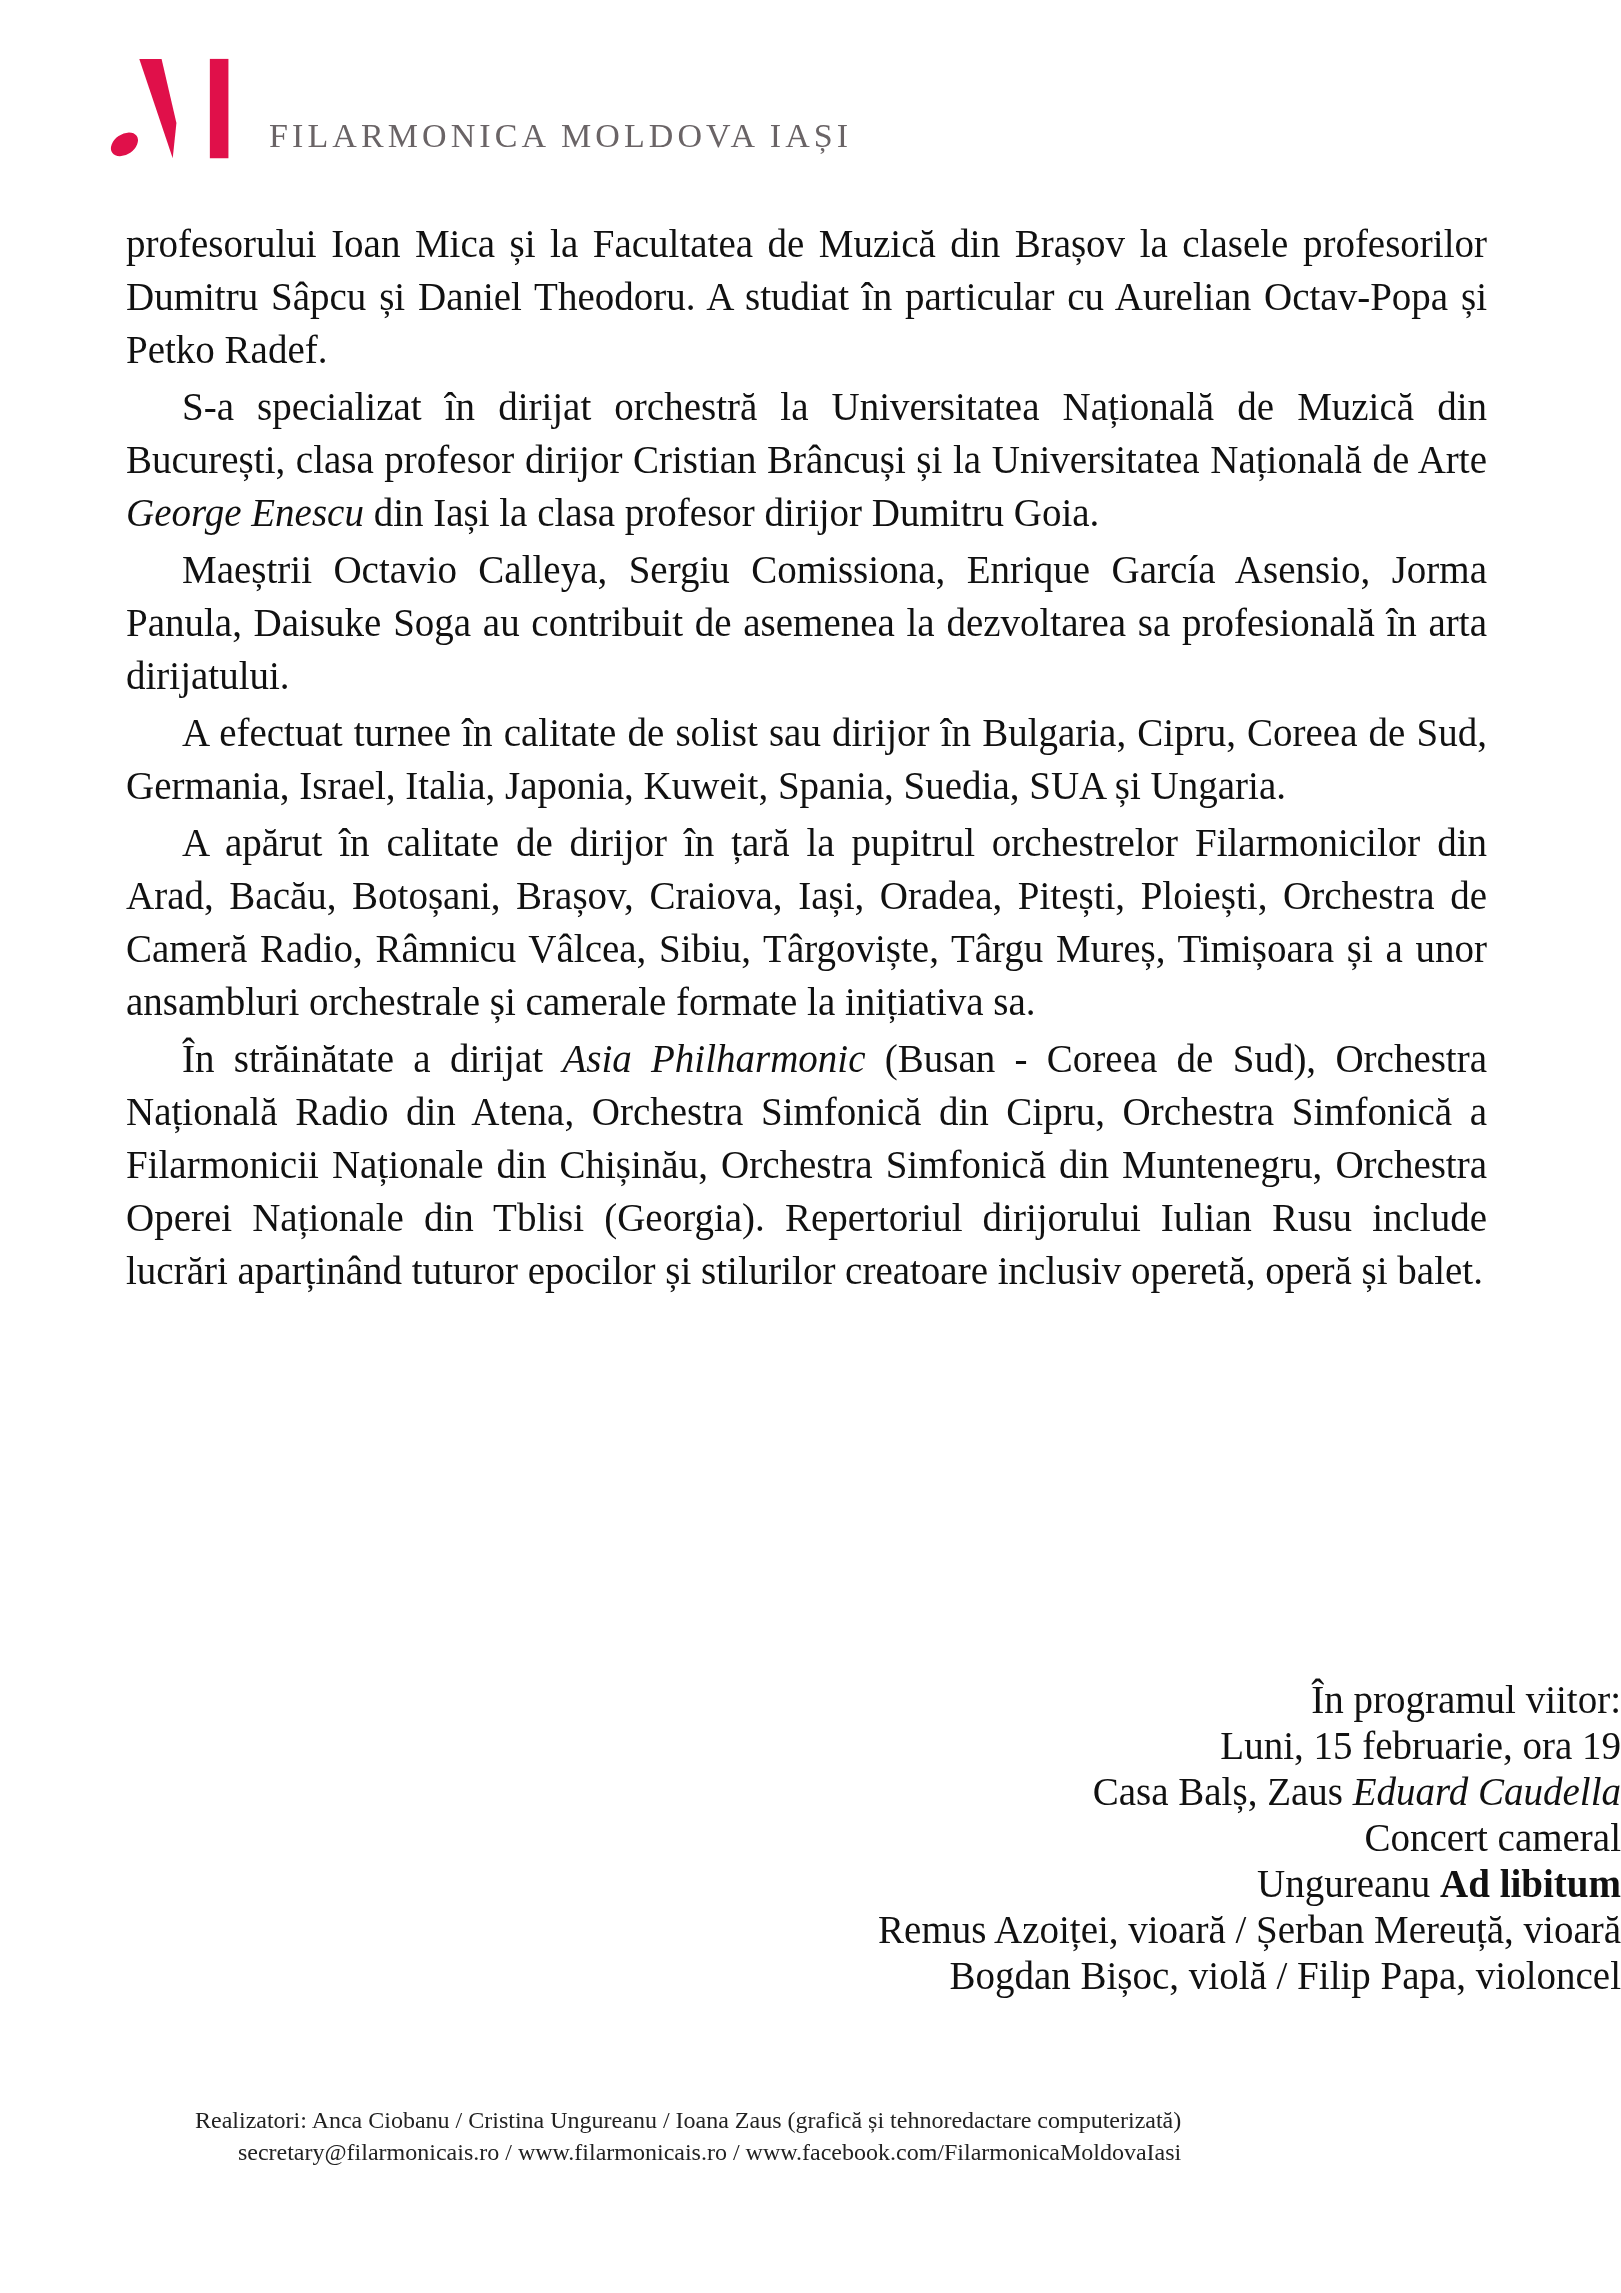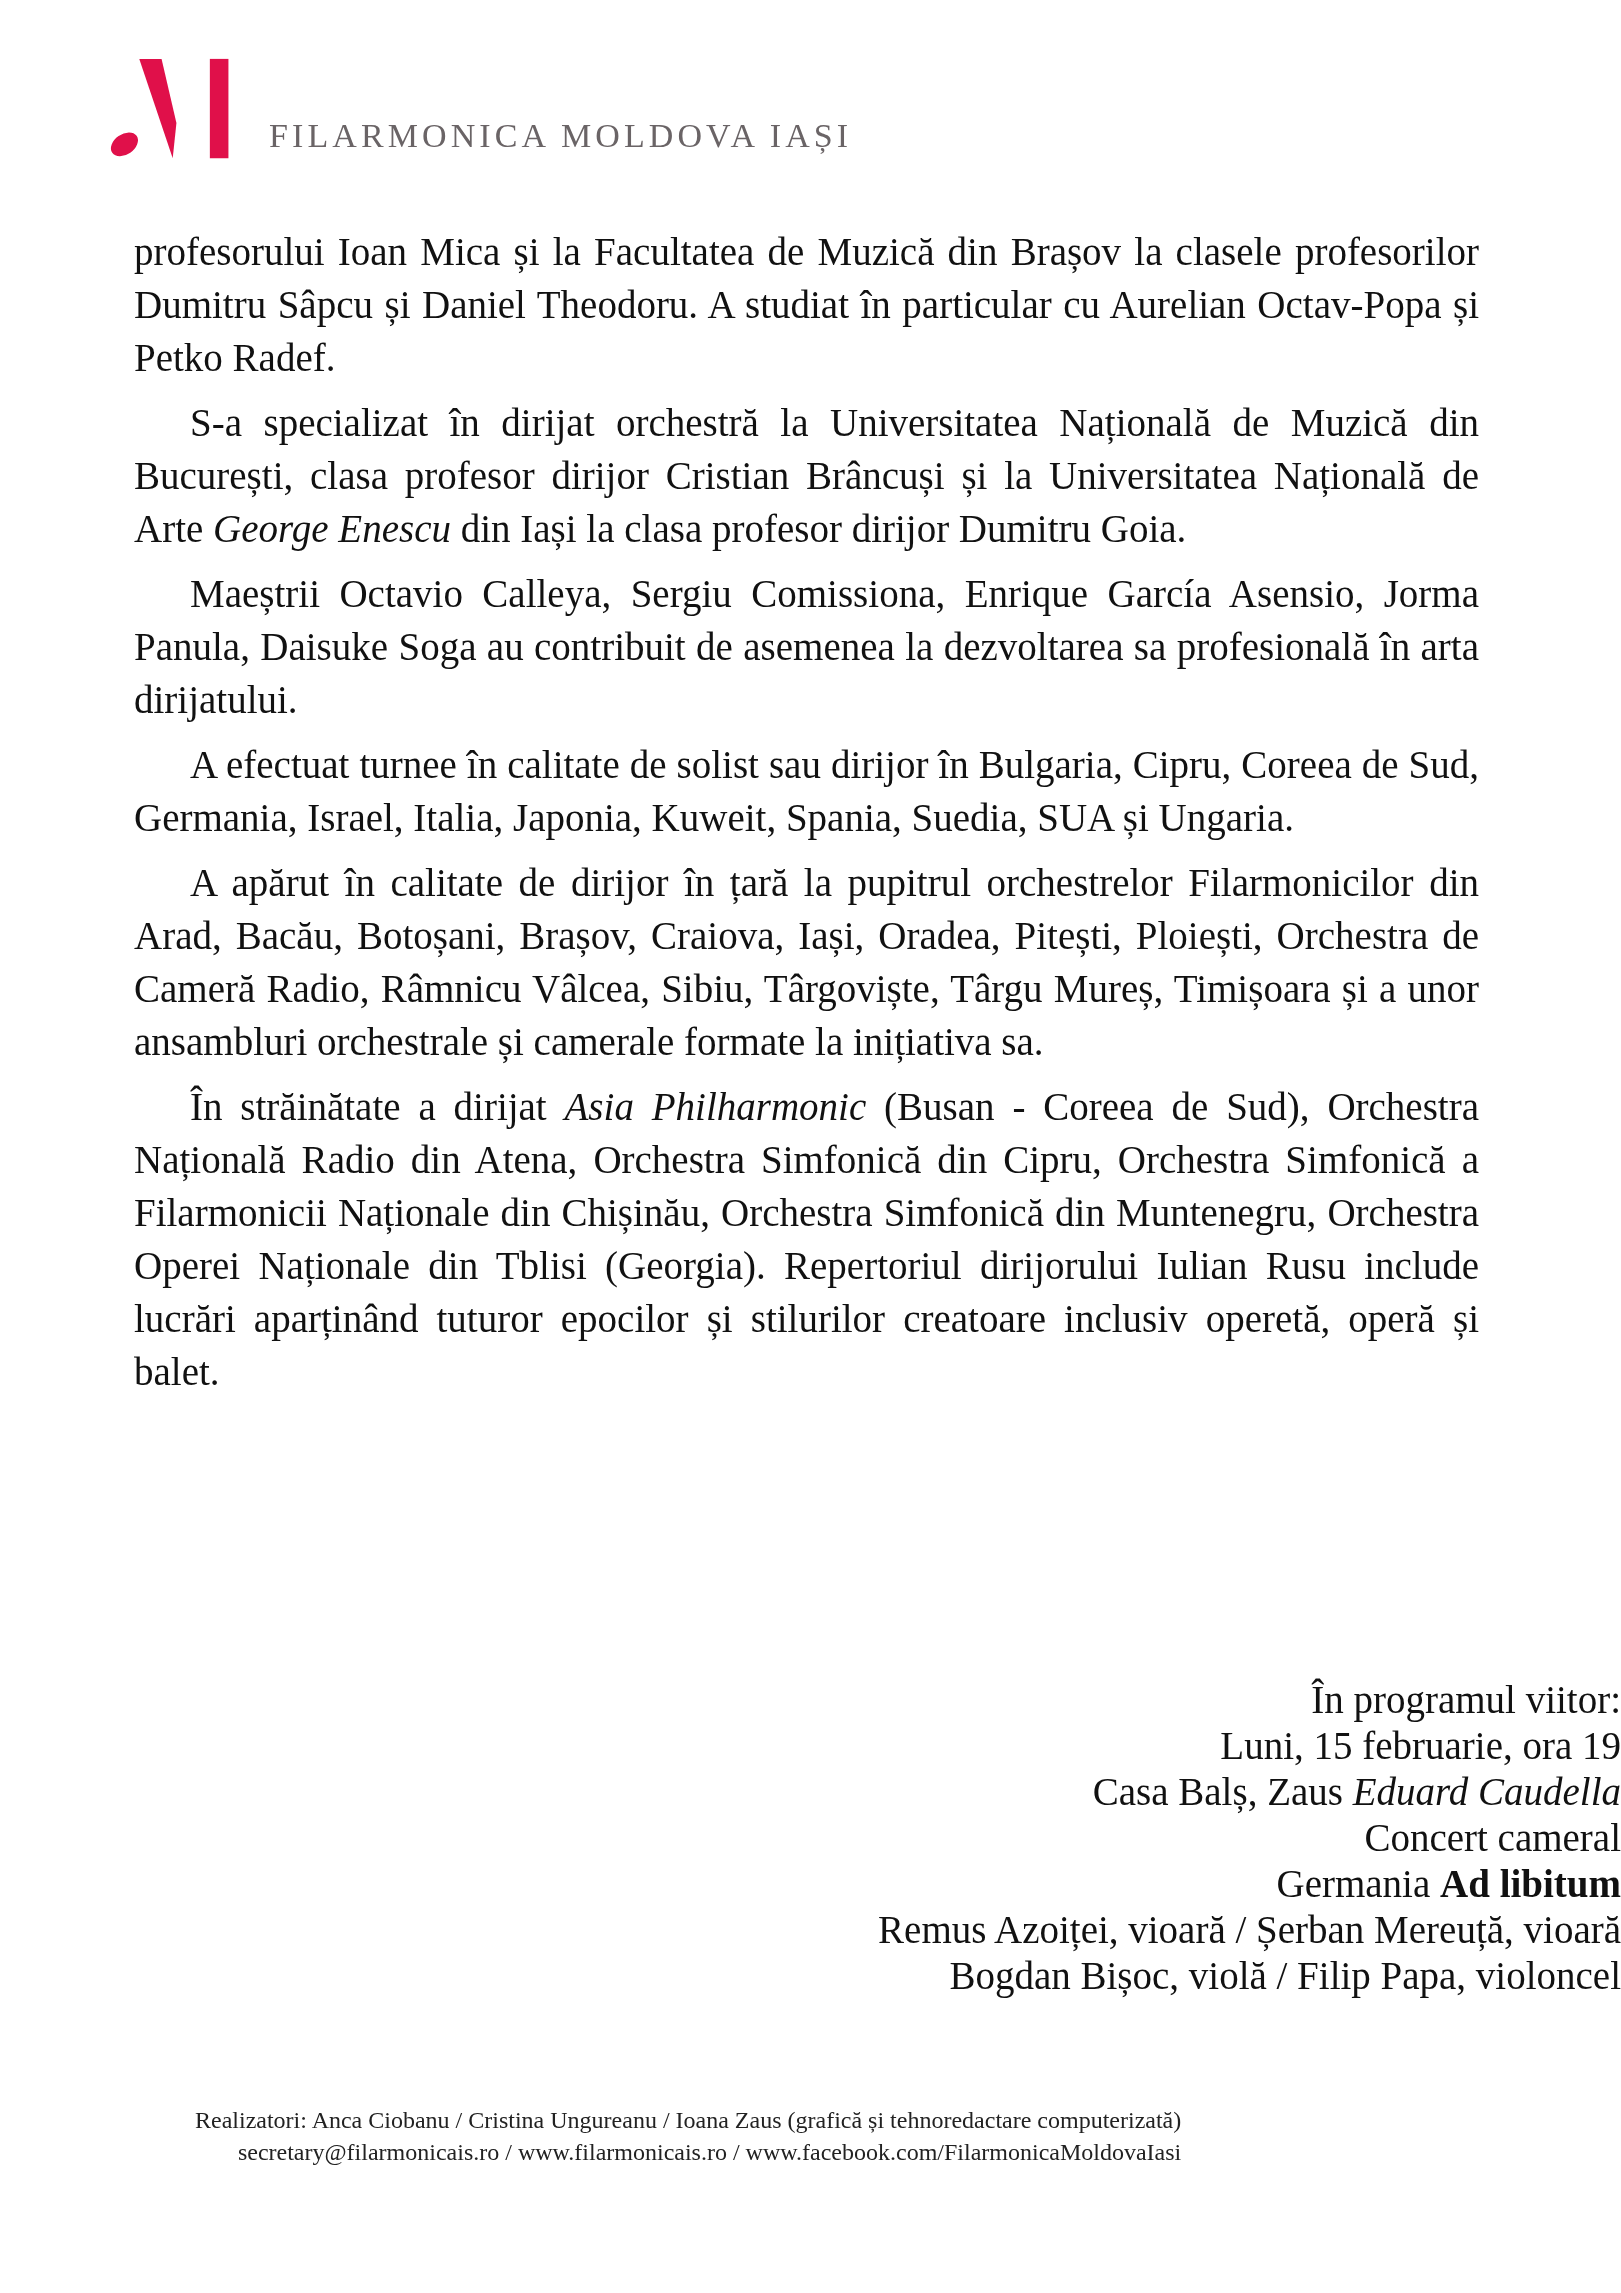--- a/index.html
+++ b/index.html
@@ -11,21 +11,21 @@
     font-family: "Liberation Serif", "DejaVu Serif", serif;
     font-size: 34px; letter-spacing: 4.1px; color: #6a6466;
     white-space: nowrap; line-height: 1;
   }
   .body-text {
     position: absolute; left: 122px; top: 213px; width: 1369px;
     font-family: "Liberation Serif", "DejaVu Serif", serif;
     font-size: 39px; line-height: 53px; color: #111111;
     text-align: justify; hyphens: none;
   }
-  .body-text p { margin: 12px; text-indent: 56px; }
+  .body-text p { margin: 4px; text-indent: 56px; }
   .body-text p.cont { text-indent: 0; }
   .body-text em { font-style: italic; }
   .program {
     position: absolute; left: 0; top: 1677px; width: 1621px; text-align: right;
     font-family: "Liberation Serif", "DejaVu Serif", serif;
     font-size: 39px; line-height: 46px; color: #111111;
   }
   .program div { white-space: nowrap; }
   .program b { font-weight: bold; }
   .footer {
@@ -53,21 +53,21 @@
     <p><span>A efectuat turnee în calitate de solist sau dirijor în Bulgaria, Cipru, Coreea de Sud, Germania, Israel, Italia, Japonia, Kuweit, Spania, Suedia, SUA și Ungaria.</span></p>
     <p><span>A apărut în calitate de dirijor în țară la pupitrul orchestrelor Filarmonicilor din Arad, Bacău, Botoșani, Brașov, Craiova, Iași, Oradea, Pitești, Ploiești, Orchestra de Cameră Radio, Râmnicu Vâlcea, Sibiu, Târgoviște, Târgu Mureș, Timișoara și a unor ansambluri orchestrale și camerale formate la inițiativa sa.</span></p>
     <p><span>În străinătate a dirijat </span><em>Asia Philharmonic</em><span> (Busan - Coreea de Sud), Orchestra Națională Radio din Atena, Orchestra Simfonică din Cipru, Orchestra Simfonică a Filarmonicii Naționale din Chișinău, Orchestra Simfonică din Muntenegru, Orchestra Operei Naționale din Tblisi (Georgia). Repertoriul dirijorului Iulian Rusu include lucrări aparținând tuturor epocilor și stilurilor creatoare inclusiv operetă, operă și balet.</span></p>
   </div>
 
 <div class="program">
   <div>În programul viitor:</div>
   <div>Luni, 15 februarie, ora 19</div>
   <div><span>Casa Balș, Zaus </span><em>Eduard Caudella</em></div>
   <div>Concert cameral</div>
-  <div><span>Germania </span><b>Ad libitum</b></div>
+  <div><span>Ungureanu </span><b>Ad libitum</b></div>
   <div>Remus Azoiței, vioară / Șerban Mereuță, vioară</div>
   <div>Bogdan Bișoc, violă / Filip Papa, violoncel</div>
 </div>
 
 <div class="footer">
   <div>Realizatori: Anca Ciobanu / Cristina Ungureanu / Ioana Zaus (grafică și tehnoredactare computerizată)</div>
   <div>secretary@filarmonicais.ro / www.filarmonicais.ro / www.facebook.com/FilarmonicaMoldovaIasi</div>
 </div>
 
 

